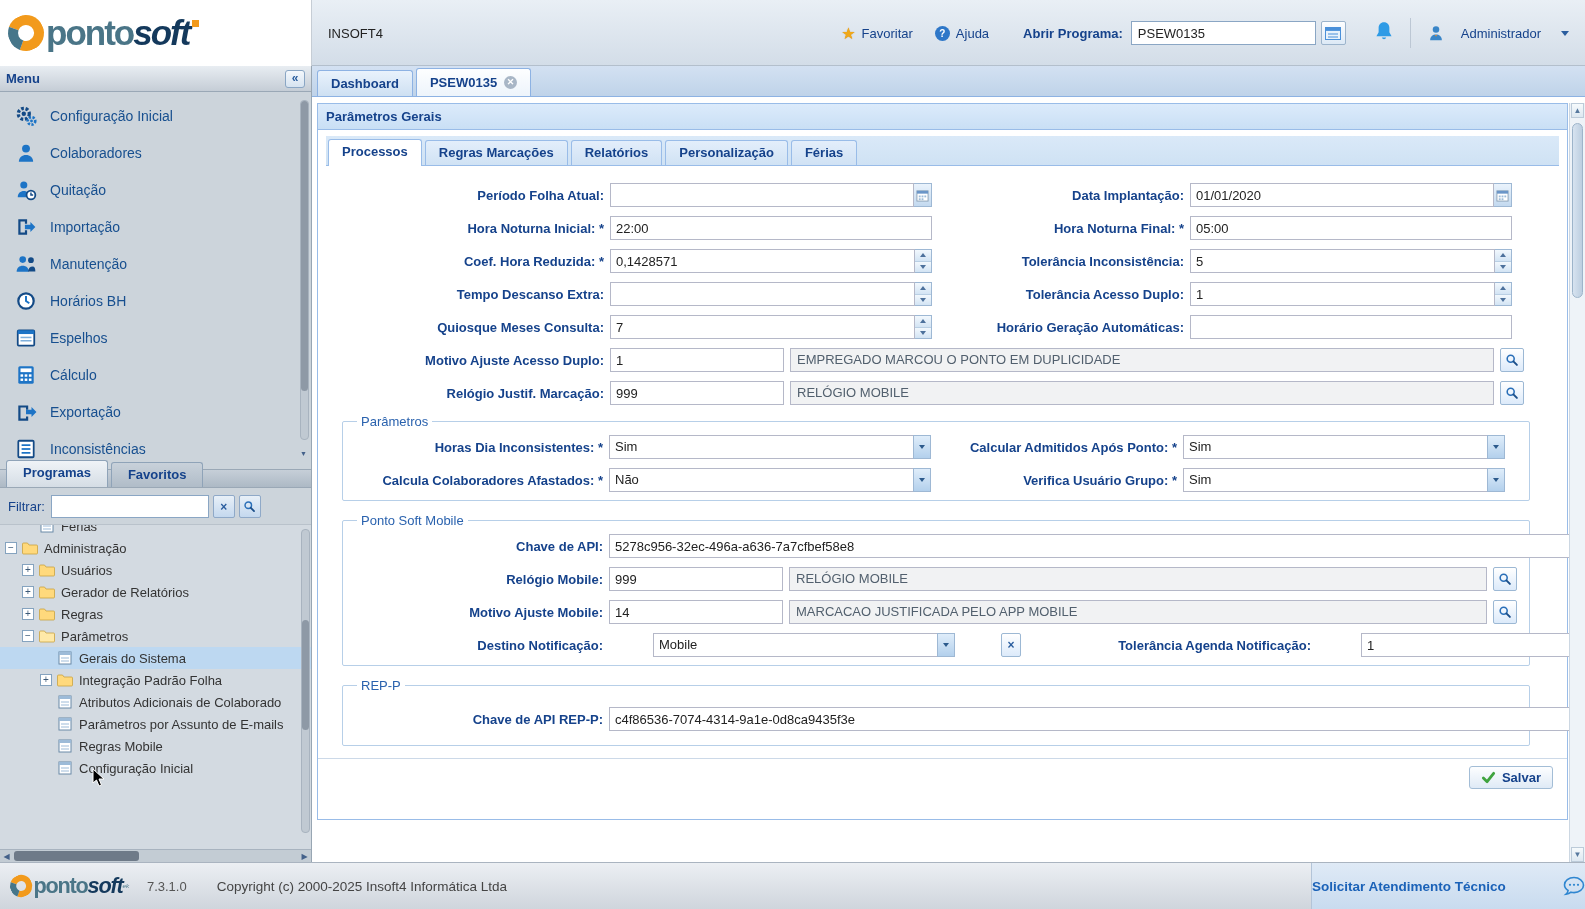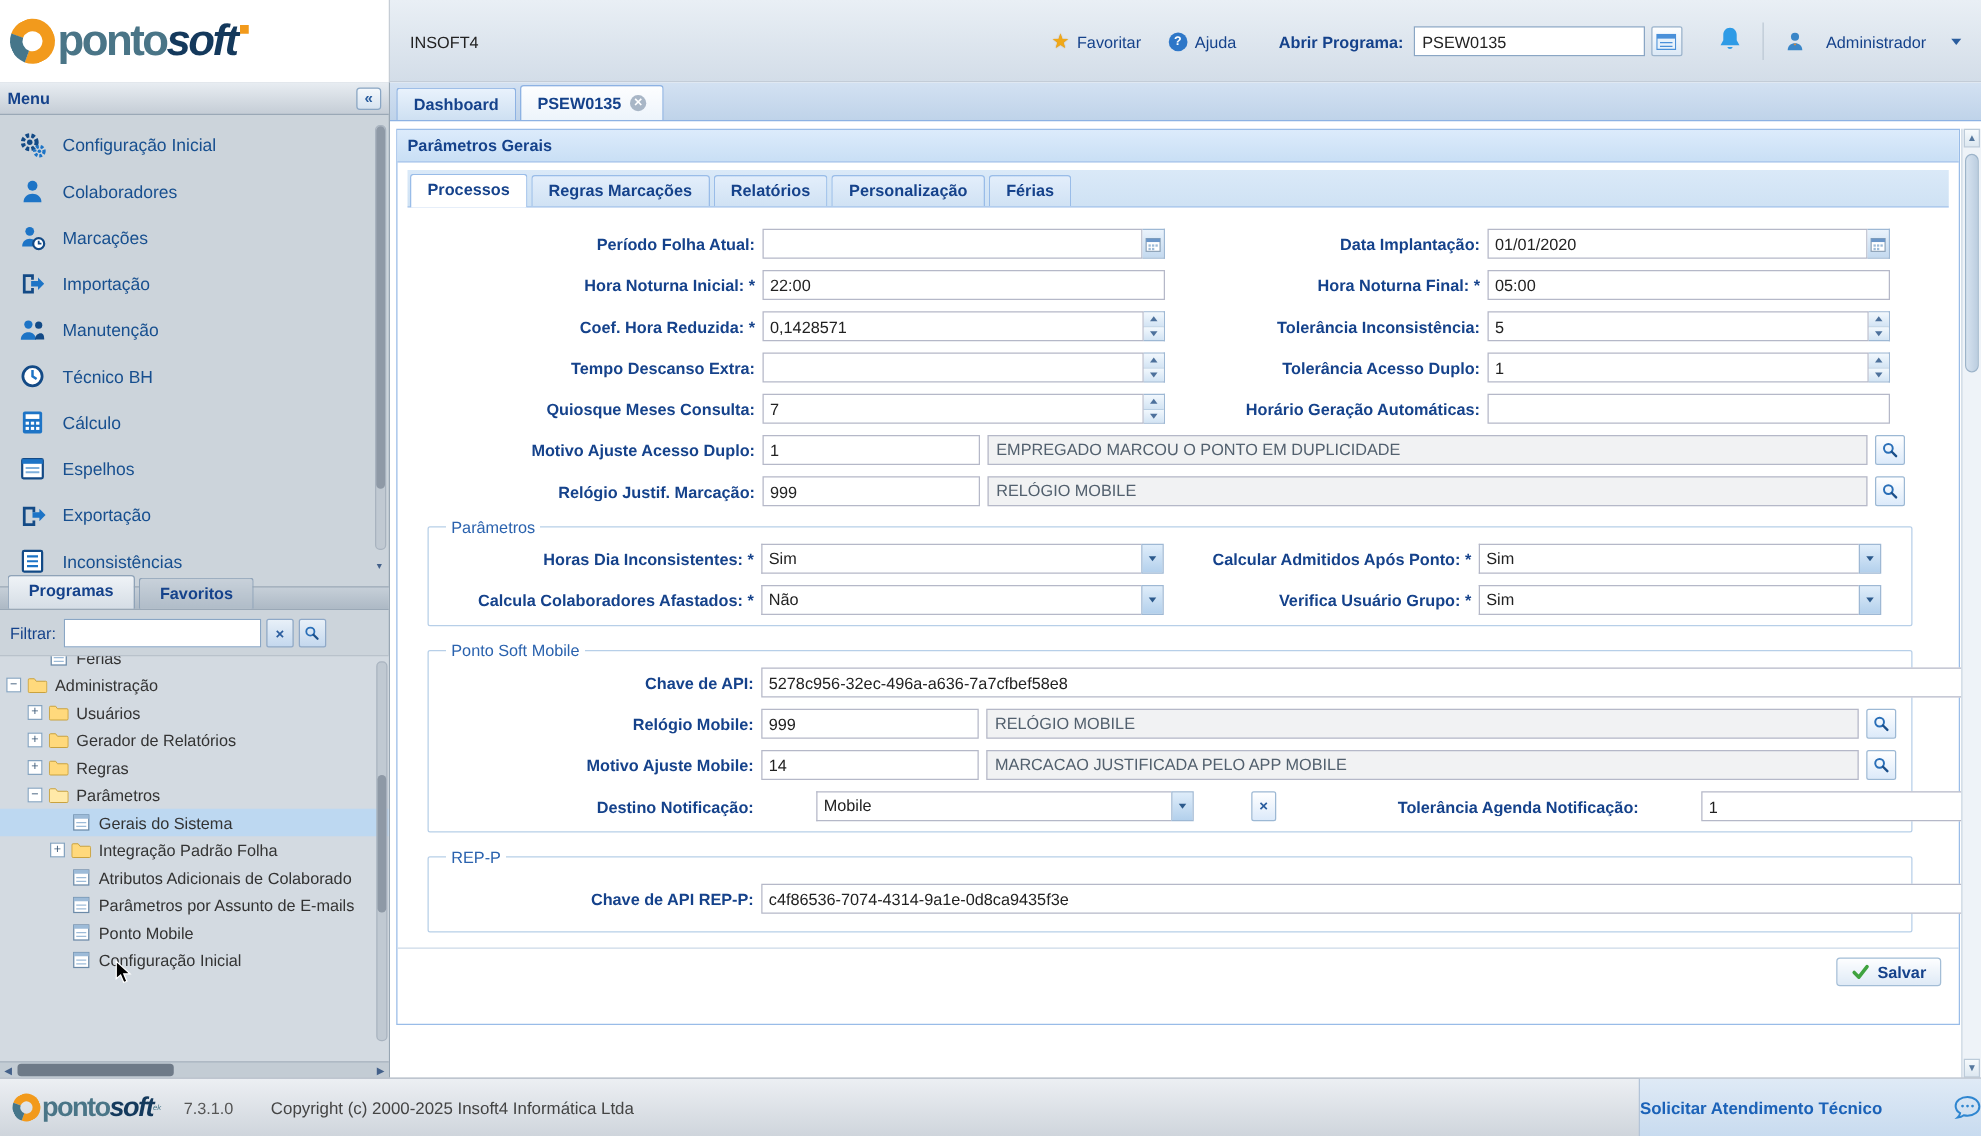--- a/index.html
+++ b/index.html
@@ -192,21 +192,21 @@
       </div>
       <div class="nav-item">
         <span class="nav-ico">
             <svg viewBox="0 0 20 20">
               <circle cx="8" cy="5.5" r="3.2" fill="#1d74c6"></circle>
               <path d="M2.5 16.5c0-3.6 2.6-5.6 5.5-5.6 1.5 0 2.9.5 3.9 1.4a5.5 5.5 0 0 0-1.7 4.2z" fill="#1d74c6"></path>
               <circle cx="14.5" cy="14.5" r="4" fill="#fff" stroke="#134a86" stroke-width="1.6"></circle>
               <path d="M14.5 12.3v2.2h2" fill="none" stroke="#134a86" stroke-width="1.3"></path>
             </svg>
           </span>
-        <span class="nav-label">Marcações</span>
+        <span class="nav-label">Quitação</span>
       </div>
       <div class="nav-item">
         <span class="nav-ico">
             <svg viewBox="0 0 20 20">
               <path d="M3 3h8v4H9V5H5v10h4v-2h2v4H3z" fill="#134a86"></path>
               <path d="M9 8h5V5.5l4.5 4.5L14 14.5V12H9z" fill="#1d74c6"></path>
             </svg>
           </span>
         <span class="nav-label">Importação</span>
       </div>
@@ -221,21 +221,34 @@
           </span>
         <span class="nav-label">Manutenção</span>
       </div>
       <div class="nav-item">
         <span class="nav-ico">
             <svg viewBox="0 0 20 20">
               <circle cx="10" cy="10" r="7" fill="#fff" stroke="#134a86" stroke-width="2"></circle>
               <path d="M10 5.5V10l3 2" fill="none" stroke="#1d74c6" stroke-width="1.8"></path>
             </svg>
           </span>
-        <span class="nav-label">Técnico BH</span>
+        <span class="nav-label">Horários BH</span>
+      </div>
+      <div class="nav-item">
+        <span class="nav-ico">
+            <svg viewBox="0 0 20 20">
+              <rect x="2.5" y="3" width="15" height="14" rx="1" fill="#fff" stroke="#134a86" stroke-width="1.6"></rect>
+              <rect x="2.5" y="3" width="15" height="3.4" fill="#1d74c6"></rect>
+              <g stroke="#7fb0dc" stroke-width="1.4">
+                <line x1="5" y1="9.5" x2="15" y2="9.5"></line>
+                <line x1="5" y1="12.5" x2="15" y2="12.5"></line>
+              </g>
+            </svg>
+          </span>
+        <span class="nav-label">Espelhos</span>
       </div>
       <div class="nav-item">
         <span class="nav-ico">
             <svg viewBox="0 0 20 20">
               <rect x="3" y="2" width="14" height="16" rx="1.5" fill="#1d74c6"></rect>
               <rect x="5" y="4" width="10" height="3.4" fill="#fff"></rect>
               <g fill="#fff">
                 <rect x="5" y="9.4" width="2.4" height="2.2"></rect>
                 <rect x="8.8" y="9.4" width="2.4" height="2.2"></rect>
                 <rect x="12.6" y="9.4" width="2.4" height="2.2"></rect>
@@ -243,33 +256,20 @@
                 <rect x="8.8" y="13.2" width="2.4" height="2.2"></rect>
                 <rect x="12.6" y="13.2" width="2.4" height="2.2"></rect>
               </g>
             </svg>
           </span>
         <span class="nav-label">Cálculo</span>
       </div>
       <div class="nav-item">
         <span class="nav-ico">
             <svg viewBox="0 0 20 20">
-              <rect x="2.5" y="3" width="15" height="14" rx="1" fill="#fff" stroke="#134a86" stroke-width="1.6"></rect>
-              <rect x="2.5" y="3" width="15" height="3.4" fill="#1d74c6"></rect>
-              <g stroke="#7fb0dc" stroke-width="1.4">
-                <line x1="5" y1="9.5" x2="15" y2="9.5"></line>
-                <line x1="5" y1="12.5" x2="15" y2="12.5"></line>
-              </g>
-            </svg>
-          </span>
-        <span class="nav-label">Espelhos</span>
-      </div>
-      <div class="nav-item">
-        <span class="nav-ico">
-            <svg viewBox="0 0 20 20">
               <path d="M3 4h9v4h-2V6H5v10h5v-2h2v4H3z" fill="#134a86"></path>
               <path d="M10 8h5V5.5L19.5 10 15 14.5V12h-5z" fill="#1d74c6"></path>
             </svg>
           </span>
         <span class="nav-label">Exportação</span>
       </div>
       <div class="nav-item">
         <span class="nav-ico">
             <svg viewBox="0 0 20 20">
               <rect x="3" y="2.5" width="14" height="15" rx="1" fill="#fff" stroke="#134a86" stroke-width="1.6"></rect>
@@ -408,21 +408,21 @@
       <div class="trow lv2">
         <span class="exp-spacer"></span>
         <span class="ticon">
             <svg viewBox="0 0 14 14">
               <rect x="1" y="1" width="12" height="12" fill="#fff" stroke="#6b8aa8"></rect>
               <rect x="1" y="1" width="12" height="3" fill="#9dbbd8"></rect>
               <line x1="3" y1="7" x2="11" y2="7" stroke="#9dbbd8"></line>
               <line x1="3" y1="10" x2="11" y2="10" stroke="#9dbbd8"></line>
             </svg>
           </span>
-        <span>Ponto Mobile</span>
+        <span>Regras Mobile</span>
       </div>
       <div class="trow lv2">
         <span class="exp-spacer"></span>
         <span class="ticon">
             <svg viewBox="0 0 14 14">
               <rect x="1" y="1" width="12" height="12" fill="#fff" stroke="#6b8aa8"></rect>
               <rect x="1" y="1" width="12" height="3" fill="#9dbbd8"></rect>
               <line x1="3" y1="7" x2="11" y2="7" stroke="#9dbbd8"></line>
               <line x1="3" y1="10" x2="11" y2="10" stroke="#9dbbd8"></line>
             </svg>

